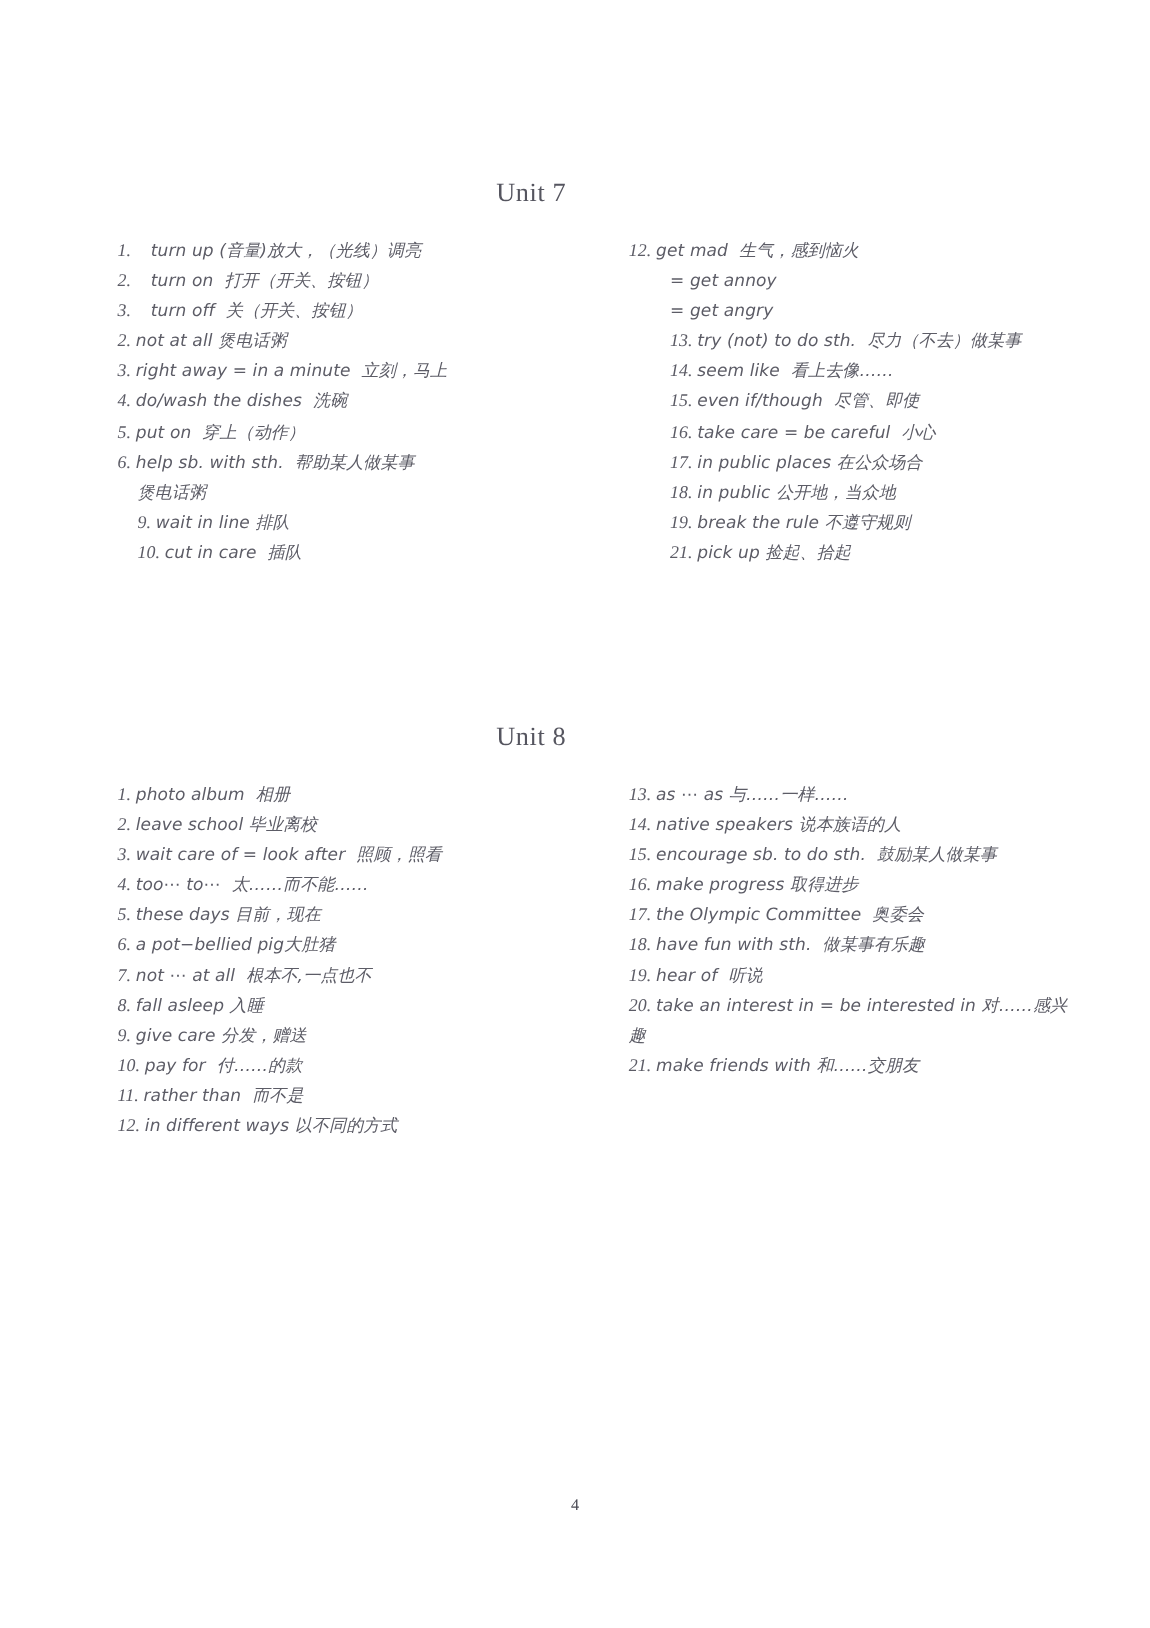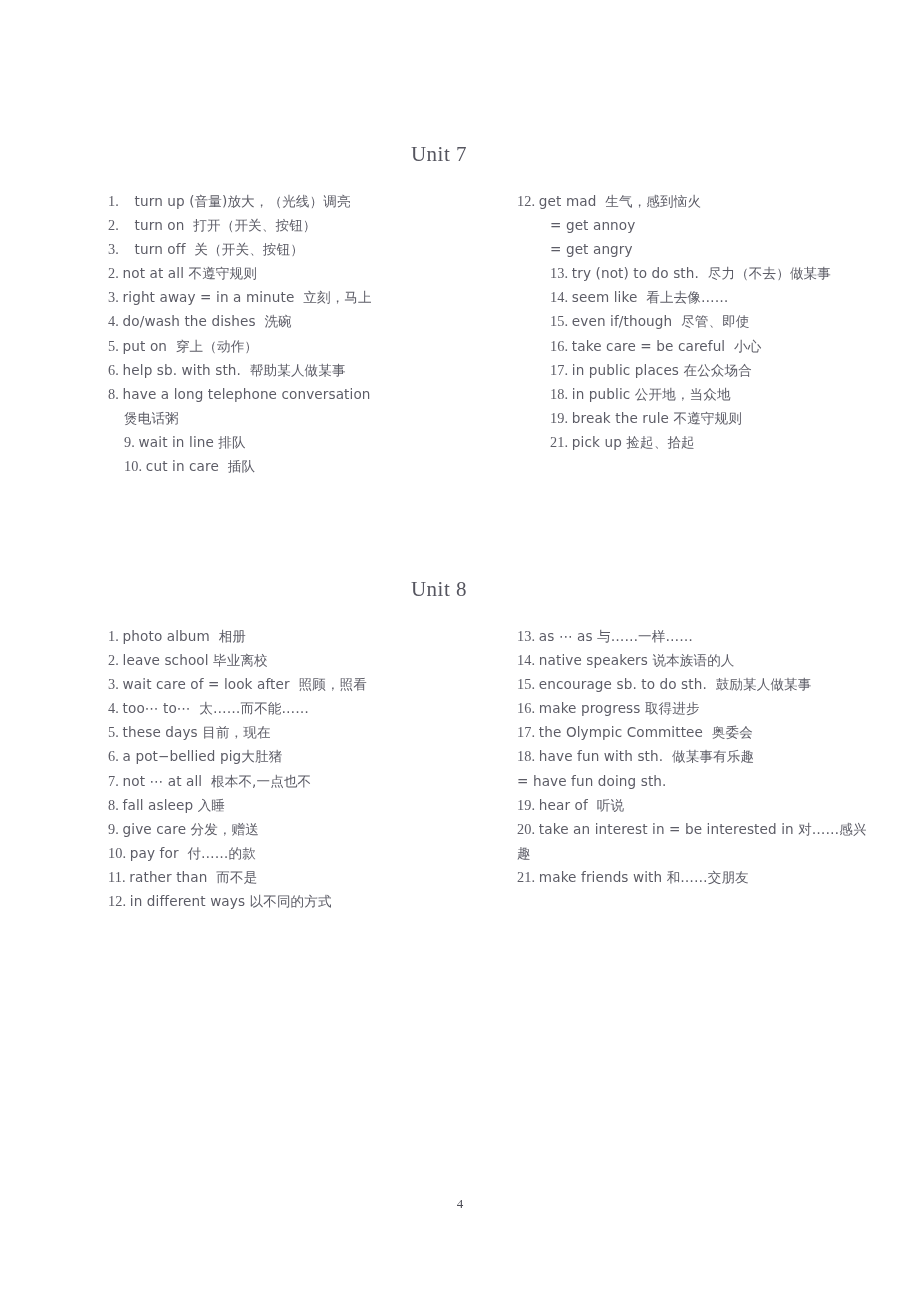--- a/index.html
+++ b/index.html
@@ -19,21 +19,20 @@
   .page {
     position: absolute;
     inset: 0;
   }
 
   
   .unit {
     position: absolute;
     left: 0;
     width: 850px;
-    margin-left: 14px;
   }
   #unit-7 { top: 142px; }
   #unit-8 { top: 577px; }
 
   .unit-title {
     text-align: center;
     font-size: 21px;
     letter-spacing: 0.5px;
     color: #55555f;
     font-weight: 400;
@@ -41,20 +40,21 @@
     font-family: "Liberation Serif", "DejaVu Serif", serif;
   }
 
   .columns {
     position: relative;
     display: block;
   }
   .col {
     position: absolute;
     top: 0;
+    font-style: italic;
   }
   .col-left  { left: 94px;  width: 330px; }
   .col-right { left: 503px; width: 360px; }
 
   
   .line {
     font-size: 14.3px;
     line-height: 24.1px;
     white-space: pre;
     color: #5c5c66;
@@ -88,26 +88,25 @@
 
 <div class="page">
 
   <section class="unit" id="unit-7">
     <h2 class="unit-title">Unit 7</h2>
     <div class="columns">
       <div class="col col-left">
           <div class="line wide"><span class="num">1. </span><span class="cn">turn up (音量)放大，（光线）调亮</span></div>
           <div class="line wide"><span class="num">2. </span><span class="cn">turn on  打开（开关、按钮）</span></div>
           <div class="line wide"><span class="num">3. </span><span class="cn">turn off  关（开关、按钮）</span></div>
-          <div class="line"><span class="num">2. </span><span class="cn">not at all 不遵守规则</span></div>
+          <div class="line"><span class="num">2. </span><span class="cn">not at all 煲电话粥</span></div>
           <div class="line"><span class="num">3. </span><span class="cn">right away = in a minute  立刻，马上</span></div>
           <div class="line"><span class="num">4. </span><span class="cn">do/wash the dishes  洗碗</span></div>
           <div class="line"><span class="num">5. </span><span class="cn">put on  穿上（动作）</span></div>
           <div class="line"><span class="num">6. </span><span class="cn">help sb. with sth.  帮助某人做某事</span></div>
-          <div class="line"><span class="num">8. </span><span class="cn">have a long telephone conversation</span></div>
           <div class="line ind1"><span class="cn">煲电话粥</span></div>
           <div class="line ind1"><span class="num">9. </span><span class="cn">wait in line 排队</span></div>
           <div class="line ind1"><span class="num">10. </span><span class="cn">cut in care  插队</span></div>
         </div>
       <div class="col col-right">
           <div class="line"><span class="num">12. </span><span class="cn">get mad  生气，感到恼火</span></div>
           <div class="line ind2"><span class="cn">= get annoy</span></div>
           <div class="line ind2"><span class="cn">= get angry</span></div>
           <div class="line ind2"><span class="num">13. </span><span class="cn">try (not) to do sth.  尽力（不去）做某事</span></div>
           <div class="line ind2"><span class="num">14. </span><span class="cn">seem like  看上去像……</span></div>
@@ -138,21 +137,20 @@
           <div class="line"><span class="num">11. </span><span class="cn">rather than  而不是</span></div>
           <div class="line"><span class="num">12. </span><span class="cn">in different ways 以不同的方式</span></div>
         </div>
       <div class="col col-right">
           <div class="line"><span class="num">13. </span><span class="cn">as ⋯ as 与……一样……</span></div>
           <div class="line"><span class="num">14. </span><span class="cn">native speakers 说本族语的人</span></div>
           <div class="line"><span class="num">15. </span><span class="cn">encourage sb. to do sth.  鼓励某人做某事</span></div>
           <div class="line"><span class="num">16. </span><span class="cn">make progress 取得进步</span></div>
           <div class="line"><span class="num">17. </span><span class="cn">the Olympic Committee  奥委会</span></div>
           <div class="line"><span class="num">18. </span><span class="cn">have fun with sth.  做某事有乐趣</span></div>
-          <div class="line"><span class="cn">= have fun doing sth.</span></div>
           <div class="line"><span class="num">19. </span><span class="cn">hear of  听说</span></div>
           <div class="line wrap"><span class="num">20. </span><span class="cn">take an interest in = be interested in 对……感兴趣</span></div>
           <div class="line"><span class="num">21. </span><span class="cn">make friends with 和……交朋友</span></div>
         </div>
     </div>
   </section>
 
   <div class="page-number">4</div>
 
 </div>

